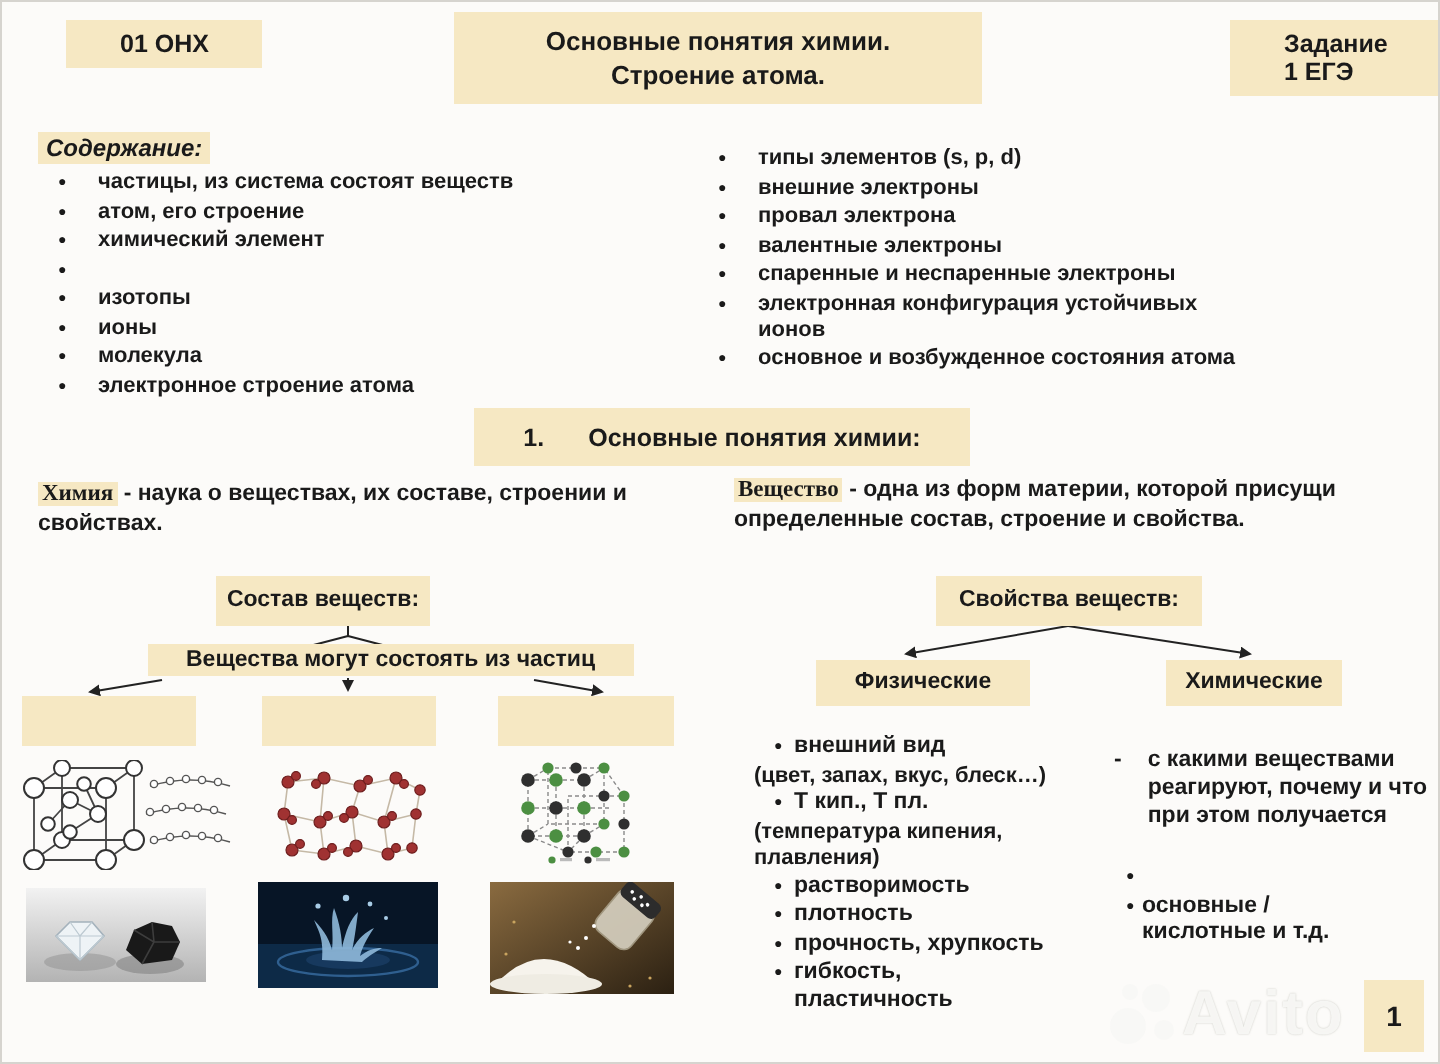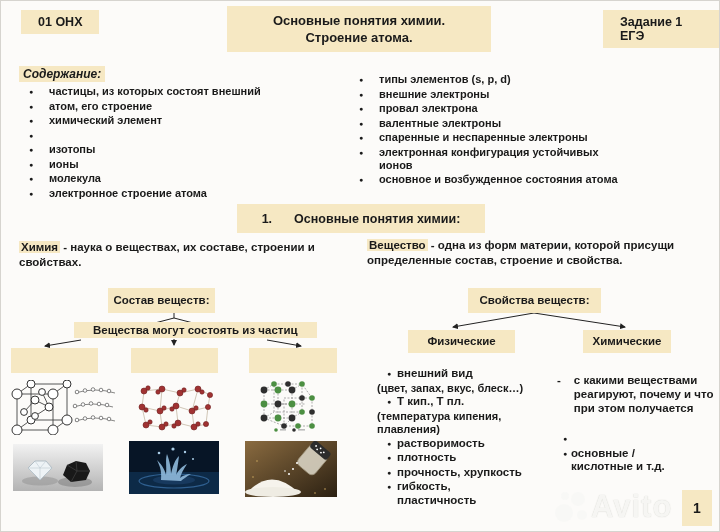--- a/index.html
+++ b/index.html
@@ -3,42 +3,42 @@
 <meta charset="utf-8">
 <style>
   html,body { margin:0; padding:0; background:#e9e9e7; }
   .page {
     position:relative; width:720px; height:532px; margin:0 auto;
     background:#fcfbf9; border:1px solid #d6d4cf; box-sizing:border-box;
     font-family:"Liberation Sans", sans-serif; font-weight:700; color:#1a1a1a;
     overflow:hidden;
   }
   .cream { background:#f6e8c3; }
-  .badge { position:absolute; padding:5px 17px; font-size:12.5px; }
+  .badge { position:absolute; padding:5px 27px; font-size:12.5px;margin-left:12px; }
   .hdr-left { left:20px; top:9px; }
   .hdr-right { left:602px; top:9px; }
   .title-box { position:absolute; left:226px; top:5px; width:264px; padding:6px 0;
     text-align:center; font-size:13px; line-height:17px; }
   .toc-heading { position:absolute; left:18px; top:65px; font-size:12px; font-style:italic;
     padding:1px 4px; }
   .list { position:absolute; }
   .toc-left { left:28px; top:84px; width:270px; }
   .toc-right { left:358px; top:72px; width:278px; }
   .li { display:flex; font-size:11px; line-height:13.5px; }
   .toc-left .li .dot, .toc-right .li .dot { width:20px; flex:0 0 20px; text-align:left; }
   .dot::before { content:"●"; font-size:7px; line-height:inherit; position:relative; top:-1px; }
   .toc-left .li-t { width:240px; }
   .toc-right .li-t { width:248px; }
   .section-box { position:absolute; left:236px; top:203px; width:248px; height:29px;
     display:flex; align-items:center; justify-content:center; font-size:12.5px; }
   .sec-num { margin-right:22px; }
   .def { position:absolute; margin:0; font-size:11.5px; line-height:15px; }
   .def-left { left:18px; top:239px; width:325px; }
   .def-right { left:366px; top:237px; width:333px; }
-  .hl { background:#f6e8c3; padding:0 2px; }
+  .hl { background:#f6e8c3; padding:0 2px;font-family:Liberation Serif, serif; }
   .cream-box { position:absolute; background:#f6e8c3; text-align:center; font-size:11.5px; }
   .comp-title { left:107px; top:287px; width:107px; height:25px; line-height:25px; }
   .props-title { left:467px; top:287px; width:133px; height:25px; line-height:25px; }
   .phys-box { left:407px; top:329px; width:107px; height:23px; line-height:23px; }
   .chem-box { left:582px; top:329px; width:88px; height:23px; line-height:23px; }
   .pbox1 { left:10px;  top:347px; width:87px; height:25px; }
   .pbox2 { left:130px; top:347px; width:87px; height:25px; }
   .pbox3 { left:248px; top:347px; width:88px; height:25px; }
   .subtitle { position:absolute; left:73px; top:321px; font-size:11.5px; padding:2px 19px; }
   .conn { position:absolute; }
@@ -81,21 +81,21 @@
     <div>Основные понятия химии.</div>
     <div>Строение атома.</div>
   </div>
   <div class="badge cream hdr-right">Задание 1 ЕГЭ</div>
 
   <div class="toc-heading cream">Содержание:</div>
 
   <div class="list toc-left">
     <div class="li">
         <span class="dot"></span>
-        <span class="li-t">частицы, из которых состоят внешний</span>
+        <span class="li-t">частицы, из система состоят веществ</span>
       </div>
     <div class="li">
         <span class="dot"></span>
         <span class="li-t">атом, его строение</span>
       </div>
     <div class="li">
         <span class="dot"></span>
         <span class="li-t">химический элемент</span>
       </div>
     <div class="li">

